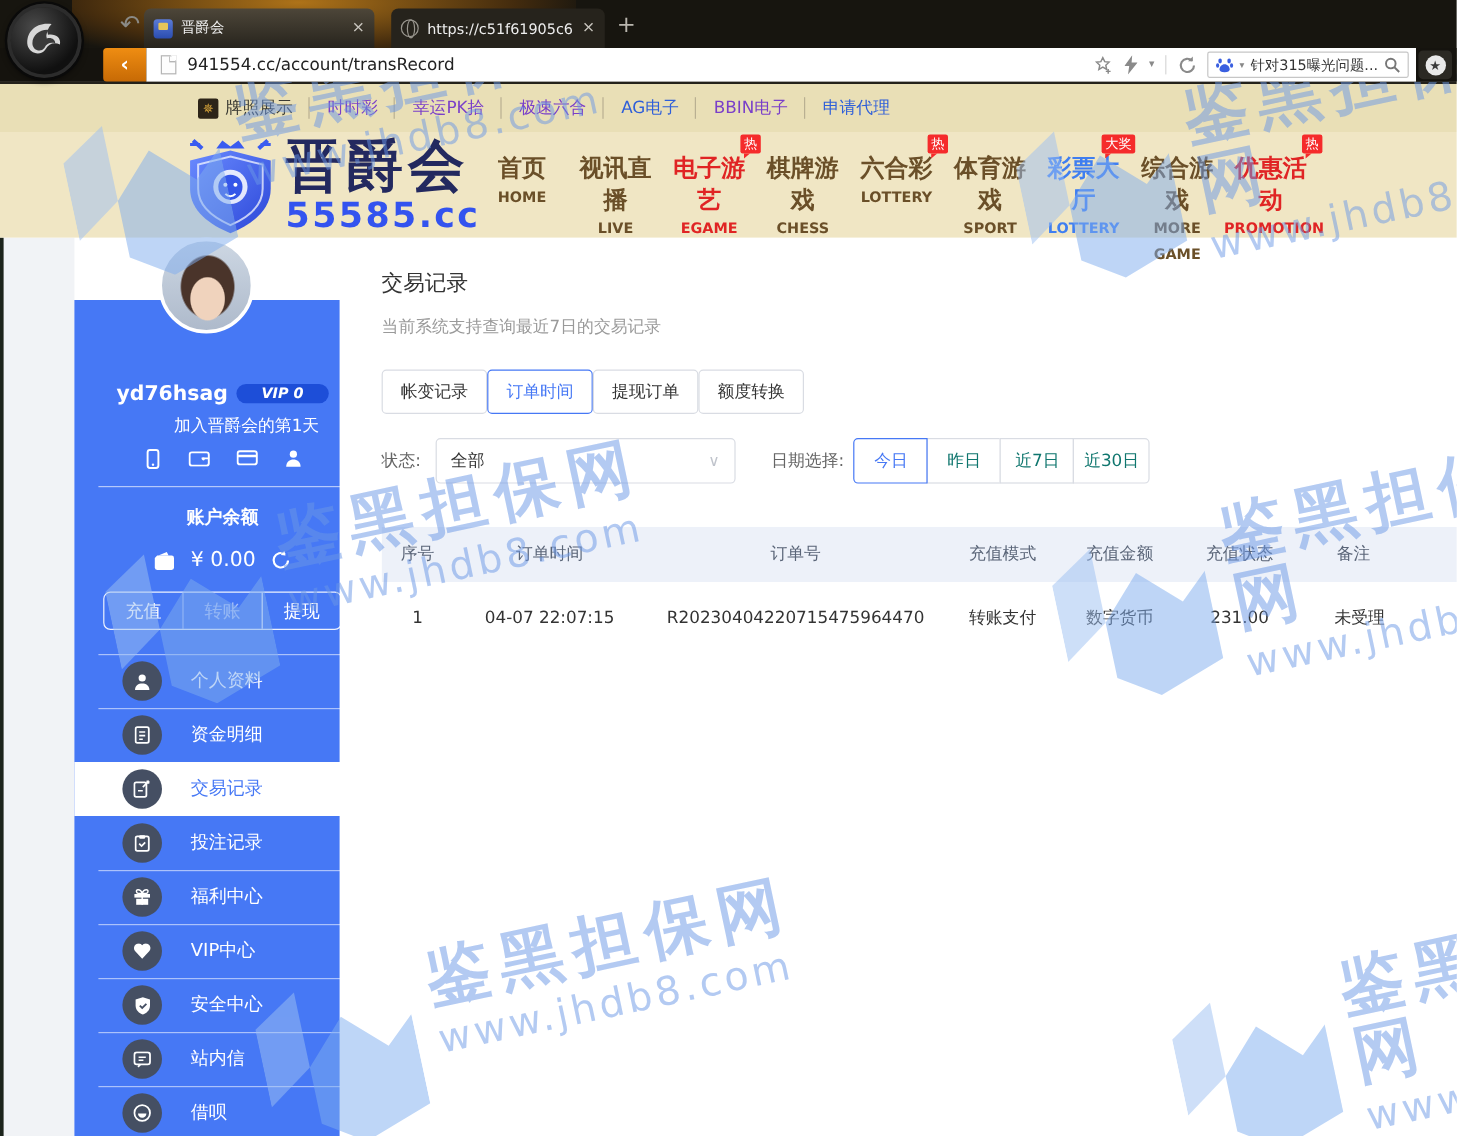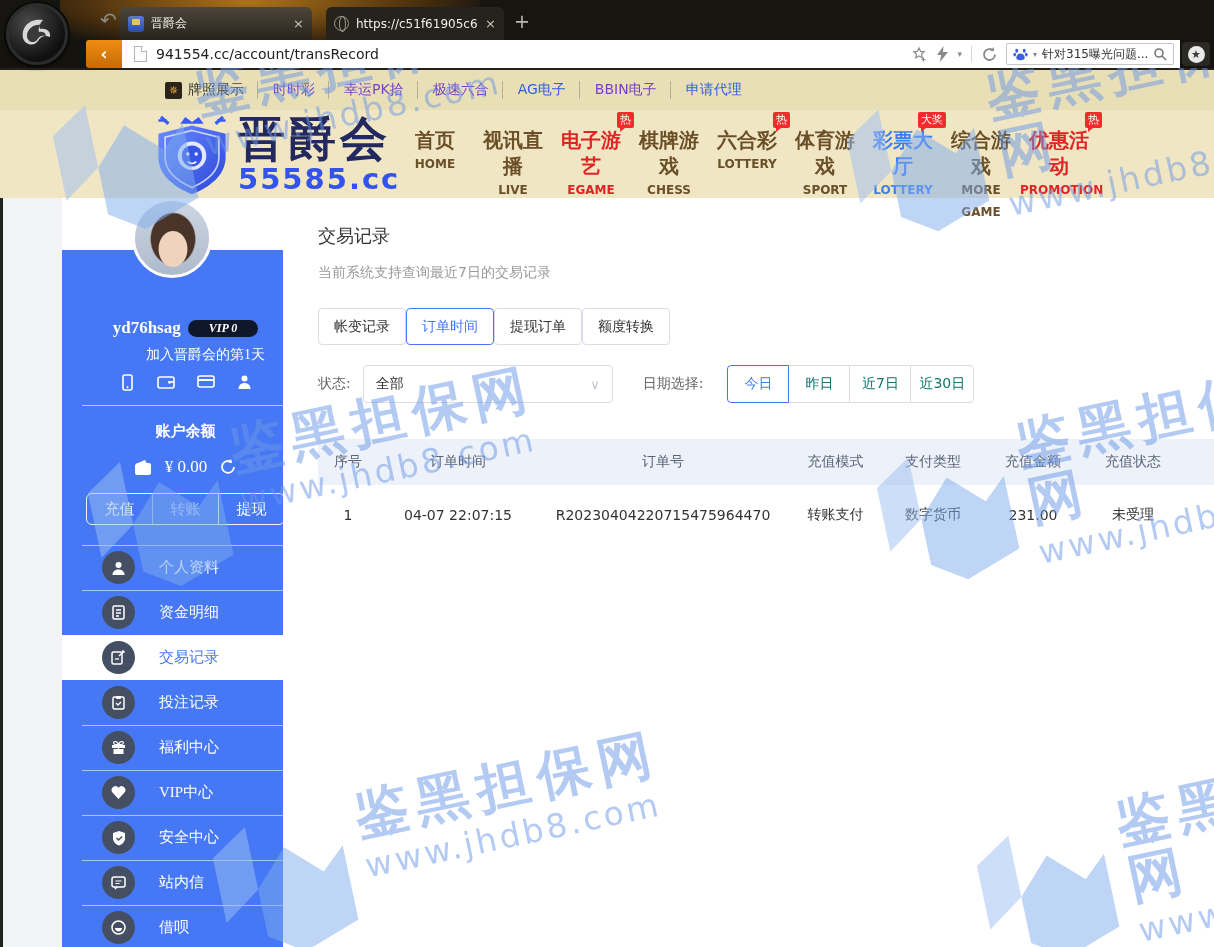--- a/index.html
+++ b/index.html
@@ -70,33 +70,33 @@
   .navitem .cn { font-size:20px; font-weight:bold; color:#6a4f28; line-height:26px; }
   .navitem .en { font-size:12px; font-weight:bold; color:#6a4f28; line-height:22px; }
   .navitem.red .cn, .navitem.red .en { color:#e02424; }
   .navitem.blue .cn, .navitem.blue .en { color:#3f7ef0; }
   .badge { position:absolute; top:-15px; right:-4px; background:#f52b2b; color:#fff; font-size:11px; line-height:16px;
     padding:0 3px; border-radius:2px; }
   .badge::after { content:""; position:absolute; left:3px; bottom:-4px; border-top:4px solid #f52b2b; border-right:5px solid transparent; }
 
   
   .gutter { position:absolute; left:0; top:198px; width:62px; height:749px; background:#f1f3f6; border-left:3px solid #1c241c; }
-  .sidebar { position:absolute; left:62px; top:250px; width:247px; height:697px; background:#4678f5;font-family:Liberation Serif, serif; }
+  .sidebar { position:absolute; left:62px; top:250px; width:247px; height:697px; background:#4678f5; }
   .avatar { position:absolute; left:132px; top:198px; width:80px; height:80px; border-radius:50%; z-index:6;
     border:3px solid #fff;
     background:
       radial-gradient(ellipse 24px 30px at 38px 48px, #f0d3bd 58%, rgba(240,211,189,0) 62%),
       radial-gradient(ellipse 36px 42px at 38px 38px, #4a342a 60%, rgba(74,52,42,0) 64%),
       linear-gradient(#cdd7e3,#aebacb); }
   .main { position:absolute; left:283px; top:198px; width:931px; height:749px; background:#fff; overflow:hidden; }
 
   
   .sb-user { text-align:center; color:#fff; margin-top:68px; }
   .sb-name { font-size:17px; font-weight:bold; display:inline-flex; align-items:center; gap:7px; }
-  .vip { background:#0f172a; border-radius:9px; font-size:12px; font-style:italic; font-weight:bold; padding:1px 21px; }
+  .vip { background:#1d4ed8; border-radius:9px; font-size:12px; font-style:italic; font-weight:bold; padding:1px 21px; }
   .sb-join { font-size:14px; margin-top:8px; color:#fff;padding-left:40px; }
   .sb-icons { display:flex; justify-content:center; gap:22px; margin-top:10px; }
   .sb-div { height:1px; background:rgba(255,255,255,.6); margin:14px 20px 0; }
   .sb-balance-label { text-align:center; color:#fff; font-weight:bold; font-size:15px; margin-top:16px; }
   .sb-balance { display:flex; justify-content:center; align-items:center; gap:12px; color:#fff; margin-top:16px; font-size:17px; }
   .sb-actions { display:flex; margin:16px 24px 0; border:1px solid rgba(255,255,255,.9); border-radius:6px; height:32px; }
   .sb-actions .act { flex:1; color:#fff; font-size:15px; display:flex; align-items:center; justify-content:center; }
   .sb-actions .act + .act { border-left:1px solid rgba(255,255,255,.9); }
   .sb-actions .dim { opacity:.55; }
   .sb-menu { margin-top:20px; }
@@ -114,21 +114,21 @@
     display:flex; align-items:center; justify-content:center; font-size:14px; color:#333; padding:0 12px; }
   .m-tab.active { border-color:#4678f5; color:#4678f5; }
   .filter { display:flex; align-items:center; margin:20px 0 0 35px; font-size:14px; color:#666; }
   .sel { width:250px; height:38px; border:1px solid #d9dce3; border-radius:4px; margin-left:12px;
     display:flex; align-items:center; padding:0 12px; color:#333; }
   .sel .chev { margin-left:auto; color:#c0c4cc; font-size:13px; }
   .datelabel { margin-left:30px; }
   .dategroup { display:flex; margin-left:8px; }
   .dbtn { min-width:62px; height:38px; border:1px solid #d9dce3; background:#fff; display:flex; align-items:center;
     justify-content:center; font-size:14px; color:#0f766e; margin-left:-1px; padding:0 8px; }
-  .dbtn:first-child { border-radius:4px 0 0 4px; margin-left:16px; }
+  .dbtn:first-child { border-radius:4px 0 0 4px; margin-left:0; }
   .dbtn:last-child { border-radius:0 4px 4px 0; }
   .dbtn.active { border-color:#4678f5; color:#4678f5; position:relative; z-index:2; }
   .tablewrap { margin:36px 0 0 35px; width:920px; overflow:hidden; }
   .trow { display:flex; width:965px; }
   .thead { background:#edf1f9; height:46px; }
   .thead .cell { color:#5a6578; }
   .tbody-row { height:60px; background:#fff; }
   .cell { display:flex; align-items:center; justify-content:center; font-size:14px; color:#333; }
   .c0{width:60px;} .c1{width:160px;} .c2{width:250px;} .c3{width:95px;} .c4{width:100px;} .c5{width:100px;} .c6{width:100px;} .c7{width:90px;}
 
@@ -450,21 +450,20 @@
       <div class="dbtn">近30日</div>
     </div>
   </div>
 
   <div class="tablewrap">
     <div class="trow thead">
       <div class="cell c0">序号</div>
       <div class="cell c1">订单时间</div>
       <div class="cell c2">订单号</div>
       <div class="cell c3">充值模式</div>
-      <div class="cell c4">支付类型</div>
       <div class="cell c5">充值金额</div>
       <div class="cell c6">充值状态</div>
       <div class="cell c7">备注</div>
     </div>
     <div class="trow tbody-row">
       <div class="cell c0">1</div>
       <div class="cell c1">04-07 22:07:15</div>
       <div class="cell c2">R20230404220715475964470</div>
       <div class="cell c3">转账支付</div>
       <div class="cell c4">数字货币</div>

